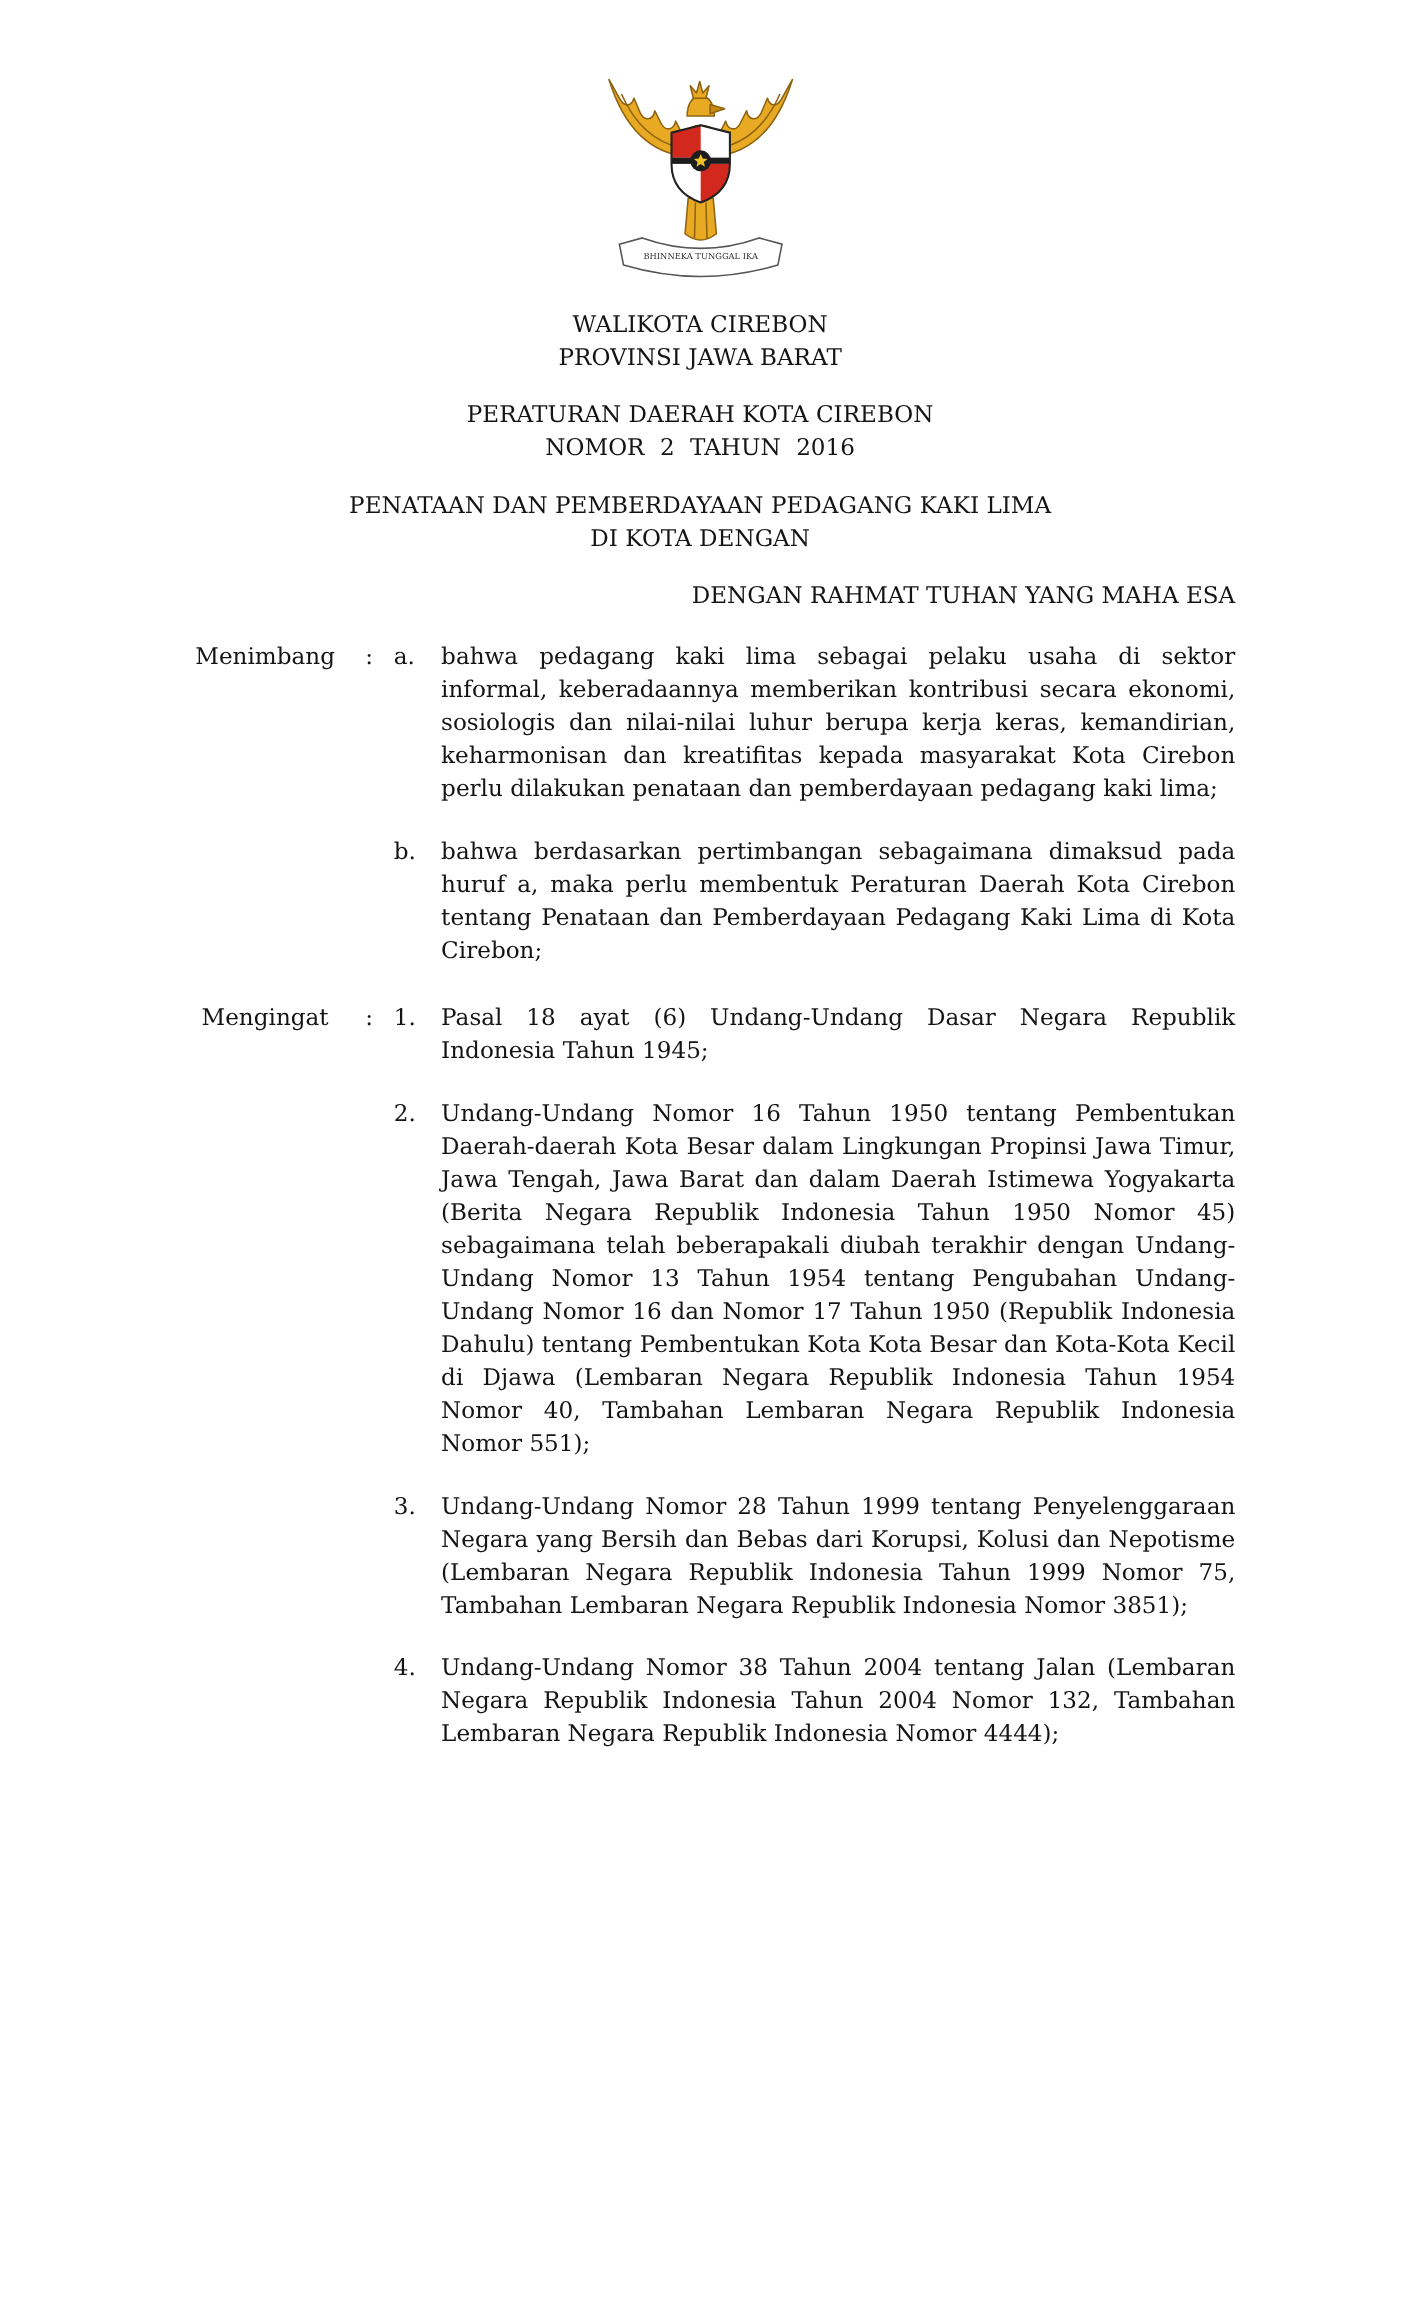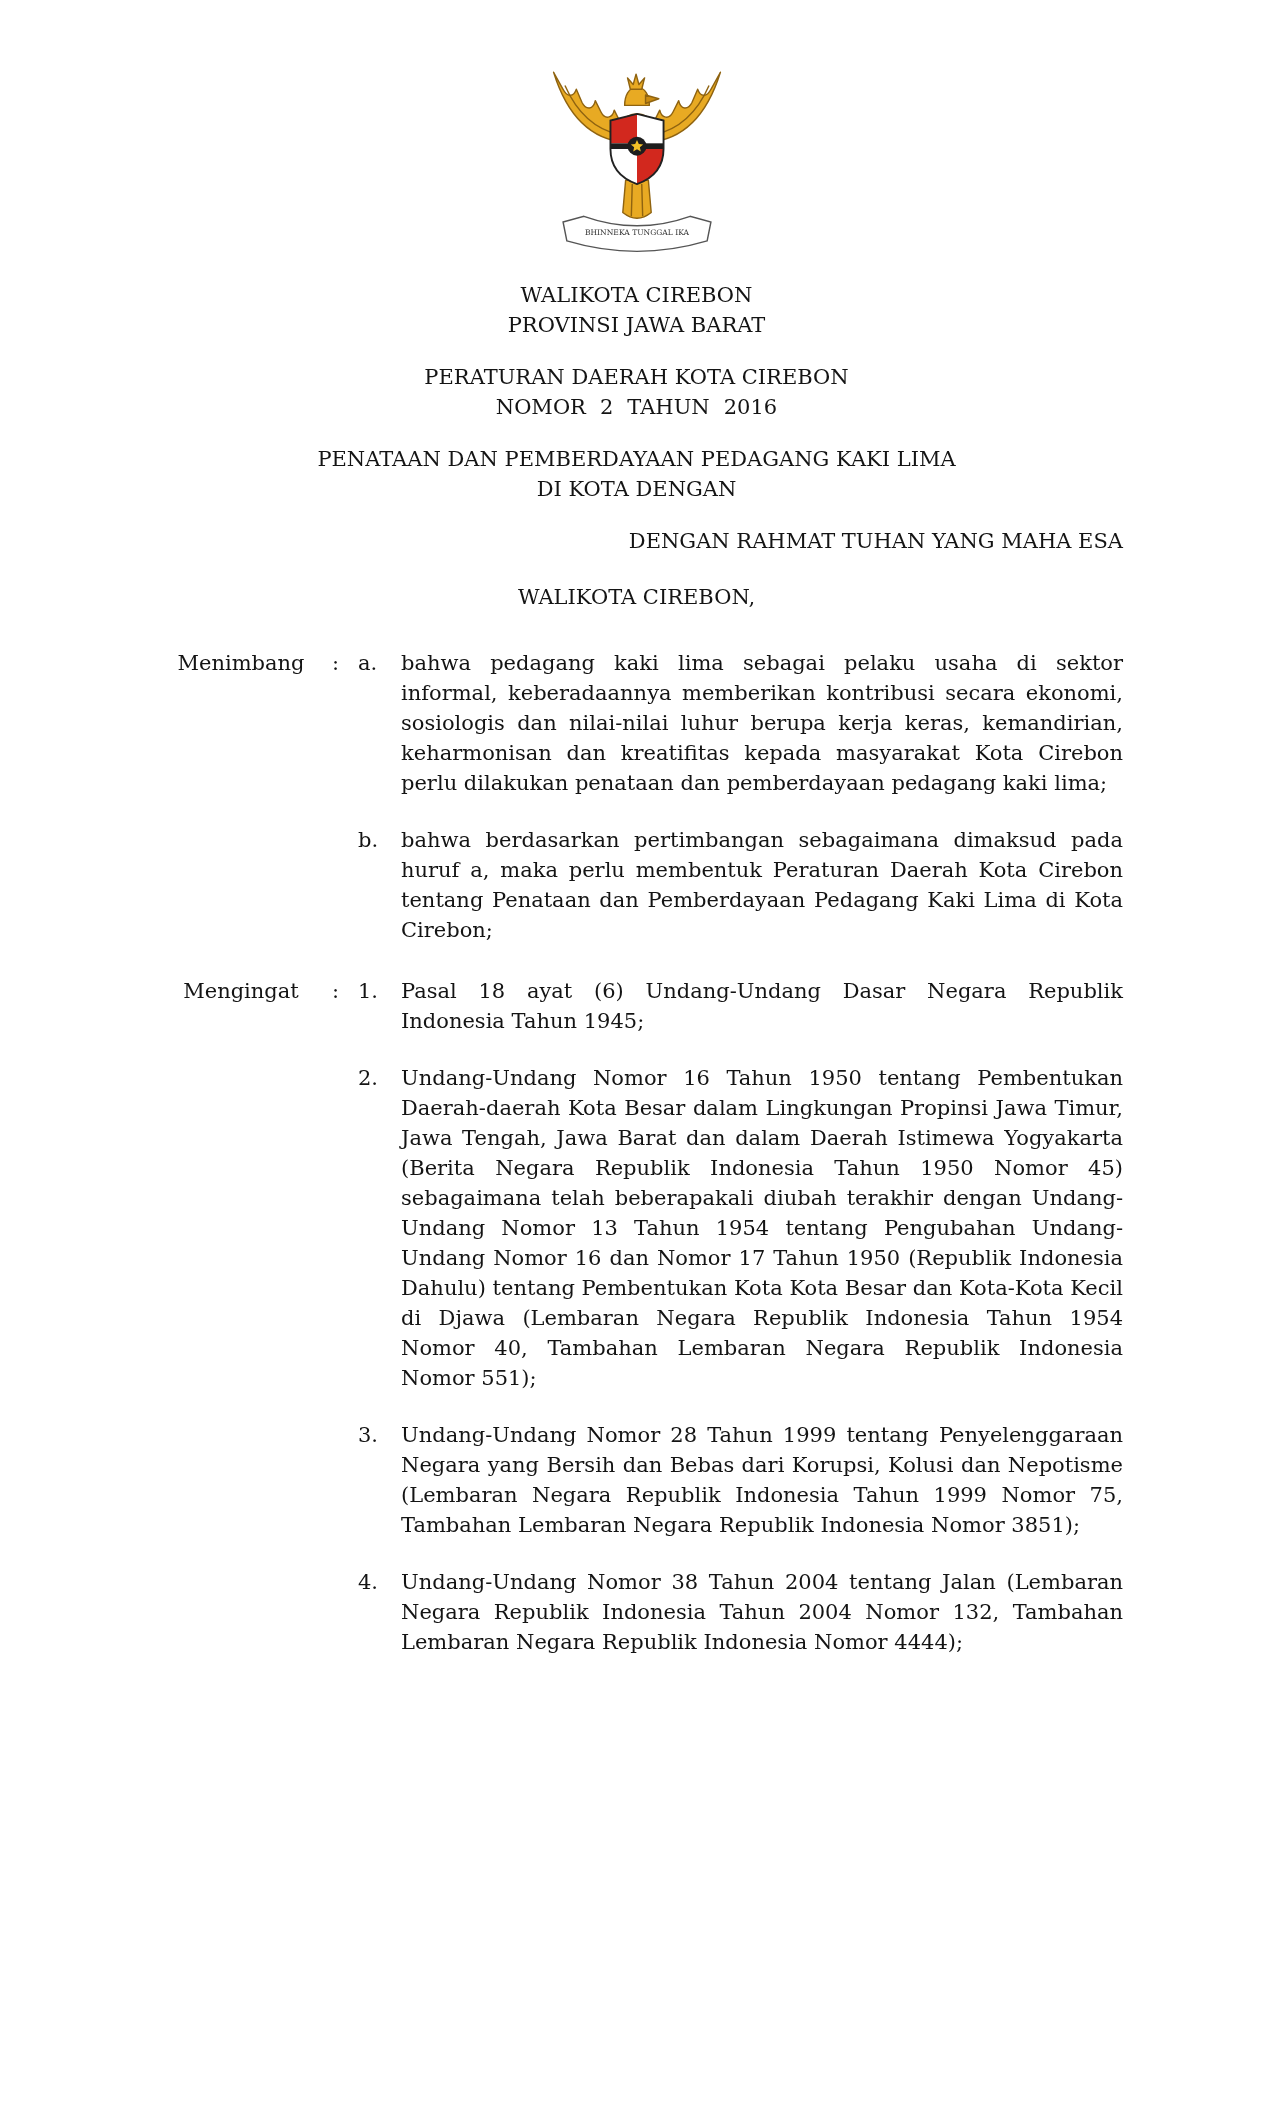--- a/index.html
+++ b/index.html
@@ -109,21 +109,20 @@
   </div>
 
 
   <div class="center hdr-block">
     <div>PENATAAN DAN PEMBERDAYAAN PEDAGANG KAKI LIMA</div>
     <div>DI KOTA DENGAN</div>
   </div>
 
   <div class="center gap-md">DENGAN RAHMAT TUHAN YANG MAHA ESA</div>
 
-  <div class="center gap-lg">WALIKOTA CIREBON,</div>
 
   <div class="section">
     <div class="label">Menimbang</div>
     <div class="colon">:</div>
     <div class="items">
       <div class="item">
         <div class="marker">a.</div>
         <div class="text">bahwa pedagang kaki lima sebagai pelaku usaha di sektor informal, keberadaannya memberikan kontribusi secara ekonomi, sosiologis dan nilai-nilai luhur berupa kerja keras, kemandirian, keharmonisan dan kreatifitas kepada masyarakat Kota Cirebon perlu dilakukan penataan dan pemberdayaan pedagang kaki lima;</div>
       </div>
       <div class="item">

